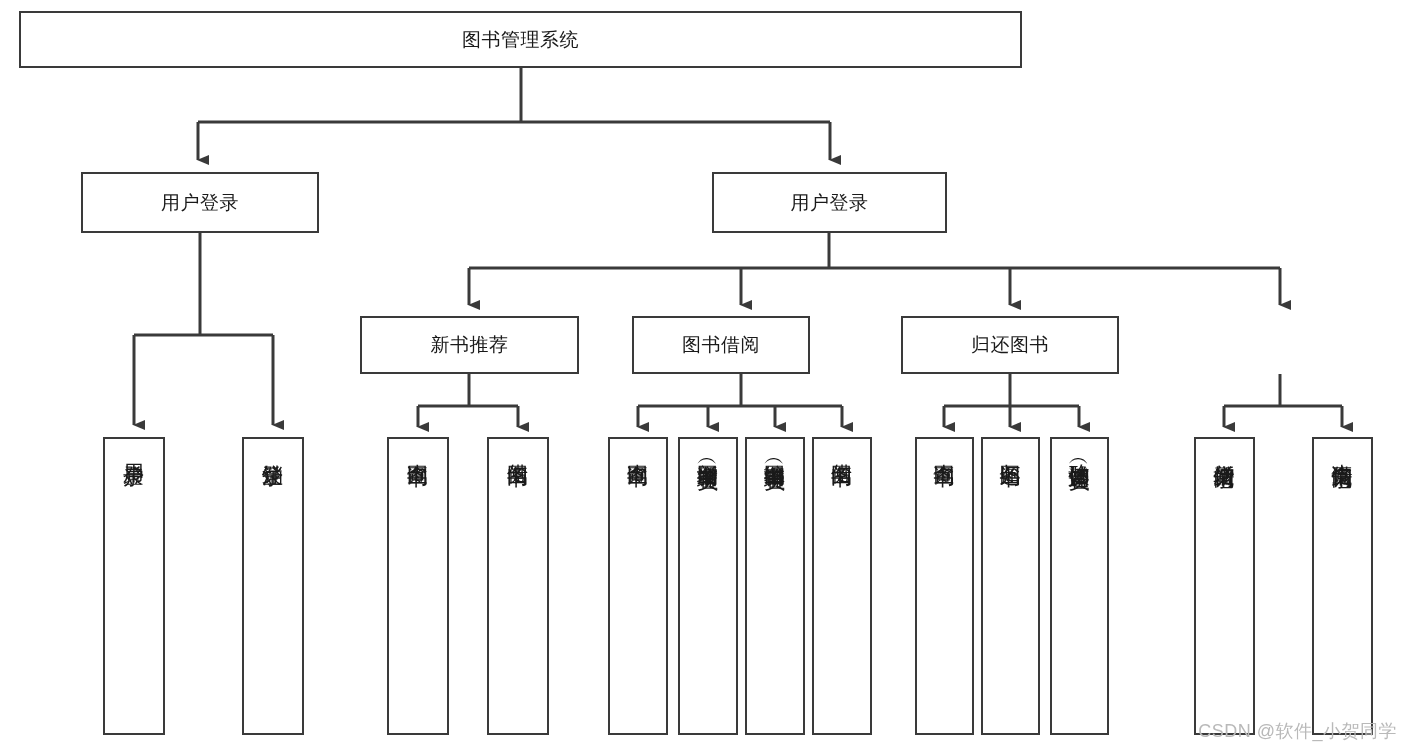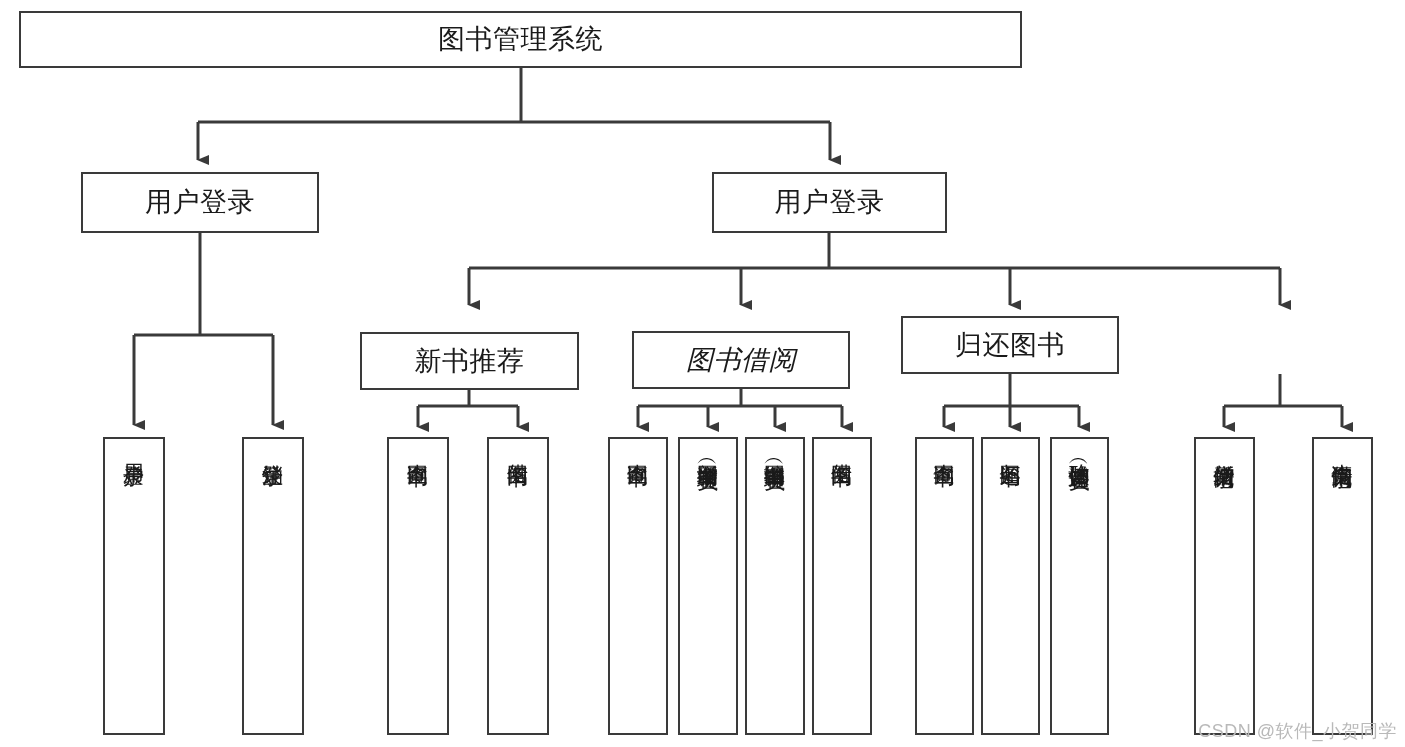--- a/index.html
+++ b/index.html
@@ -35,21 +35,21 @@
     align-items: center;
     justify-content: center;
     color: #1a1a1a;
   }
   .node .label {
     display: block;
     text-align: center;
     line-height: 1.22;
   }
   .node.horiz .label {
-    font-size: 27px;
+    font-size: 19px;
     letter-spacing: 0.5px;
   }
   .node.vert {
     align-items: flex-start;
     justify-content: center;
     padding-top: 8px;
   }
   .node.vert .label {
     writing-mode: vertical-rl;
     text-orientation: upright;
@@ -128,24 +128,24 @@
     <span class="label">图书管理系统</span>
   </div>
 
   <div class="node horiz" style="left: 81px; top: 172px; width: 238px; height: 61px;">
     <span class="label">用户登录</span>
   </div>
   <div class="node horiz" style="left: 712px; top: 172px; width: 235px; height: 61px;">
     <span class="label">用户登录</span>
   </div>
 
-  <div class="node horiz" style="left: 360px; top: 332px; width: 219px; height: 58px;">
+  <div class="node horiz" style="left: 360px; top: 316px; width: 219px; height: 58px;">
     <span class="label">新书推荐</span>
   </div>
-  <div class="node horiz" style="left: 632px; top: 331px; width: 218px; height: 58px; font-style: italic;">
+  <div class="node horiz" style="left: 632px; top: 316px; width: 178px; height: 58px;">
     <span class="label">图书借阅</span>
   </div>
   <div class="node horiz" style="left: 901px; top: 316px; width: 218px; height: 58px;">
     <span class="label">归还图书</span>
   </div>
 
   <div class="node vert" style="left: 103px; top: 437px; width: 62px; height: 298px;">
     <span class="label">用户登录</span>
   </div>
   <div class="node vert" style="left: 242px; top: 437px; width: 62px; height: 298px;">

